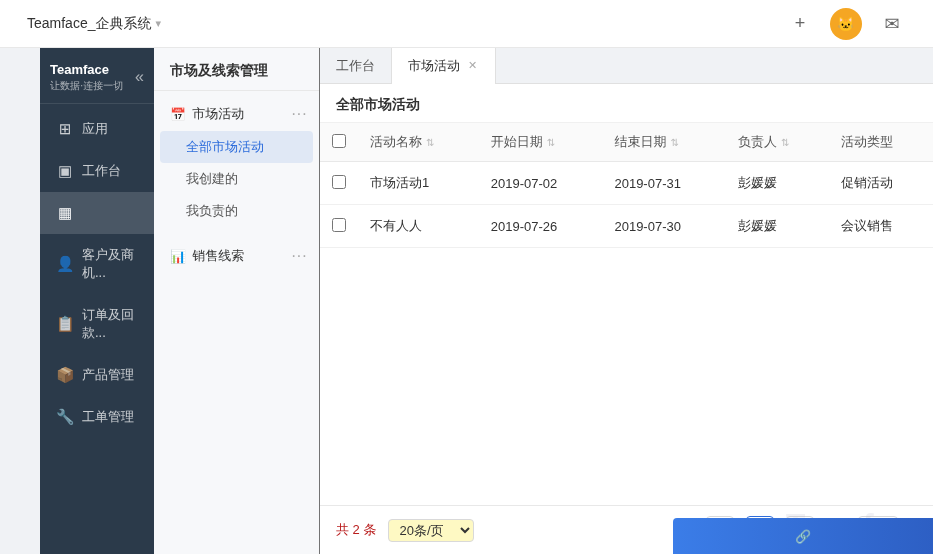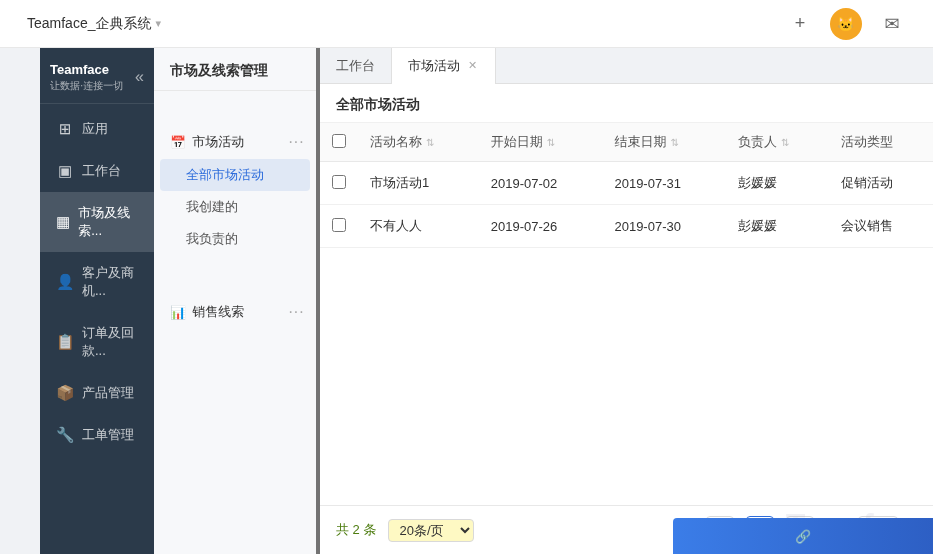--- a/index.html
+++ b/index.html
@@ -93,25 +93,24 @@
       font-size: 13px;
       transition: background 0.15s;
     }
     .nav-item.active { background: rgba(255,255,255,0.15); color: #fff; }
     .nav-icon { font-size: 15px; width: 18px; text-align: center; }
 
     
     .sidebar {
       width: 166px;
       background: #f7f8fa;
-      border-right: 4px solid #737373;
+      border-right: 1px solid #737373;
       flex-shrink: 0;
       display: flex;
       flex-direction: column;
-      gap: 28px;
     }
     .sidebar-header {
       padding: 14px 12px 10px 16px;
       font-size: 14px;
       font-weight: 600;
       color: #333;
       border-bottom: 1px solid #e8e8e8;
     }
     .sidebar-section {
       padding: 6px 0;
@@ -218,21 +217,21 @@
     
     .pagination-bar {
       display: flex;
       align-items: center;
       padding: 10px 16px;
       border-top: 1px solid #e8e8e8;
       gap: 12px;
       background: #fff;
       flex-shrink: 0;
     }
-    .pagination-total { color: #4d7c0f; font-size: 13px; }
+    .pagination-total { color: #b91c1c; font-size: 13px; }
     .page-size-select {
       border: 1px solid #d9d9d9;
       border-radius: 4px;
       padding: 2px 6px;
       font-size: 13px;
       color: #333;
       cursor: pointer;
       background: #fef9c3;
     }
     .page-spacer { flex: 1; }
@@ -336,21 +335,20 @@
       <div class="nav-item">
         <span class="nav-icon">⊞</span>
         <span>应用</span>
       </div>
       <div class="nav-item">
         <span class="nav-icon">▣</span>
         <span>工作台</span>
       </div>
       <div class="nav-item active">
         <span class="nav-icon">▦</span>
-        <span>市场及线索...</span>
       </div>
       <div class="nav-item">
         <span class="nav-icon">👤</span>
         <span>客户及商机...</span>
       </div>
       <div class="nav-item">
         <span class="nav-icon">📋</span>
         <span>订单及回款...</span>
       </div>
       <div class="nav-item">

